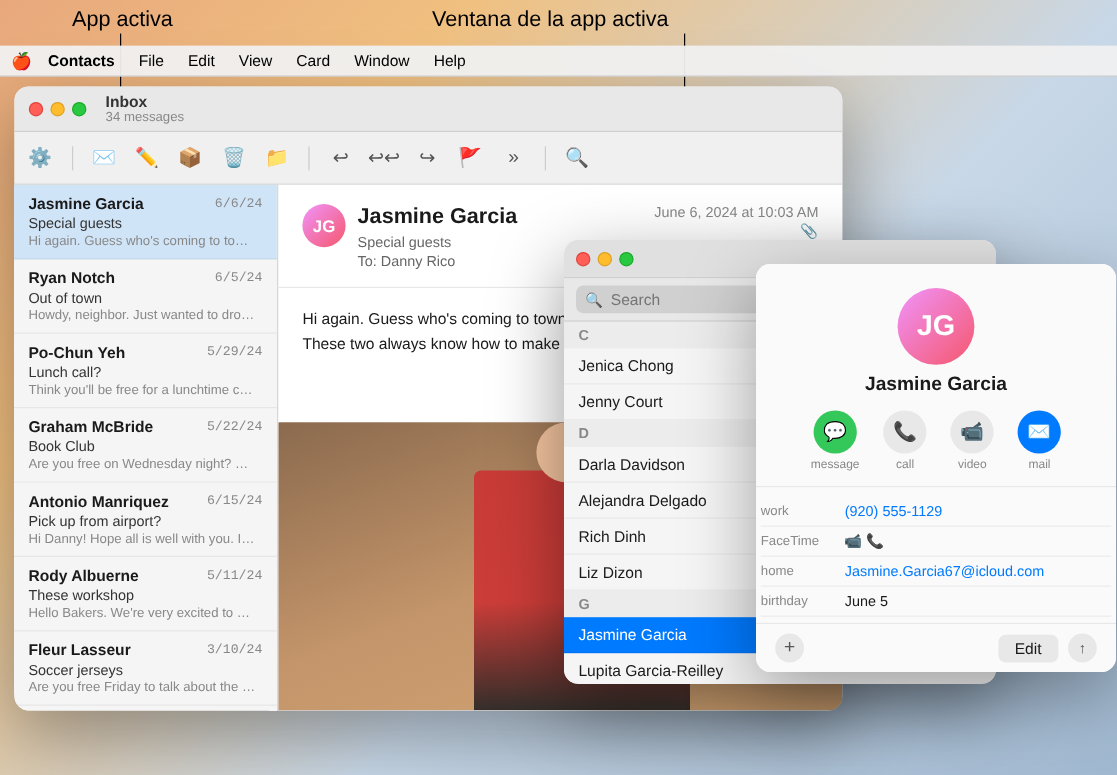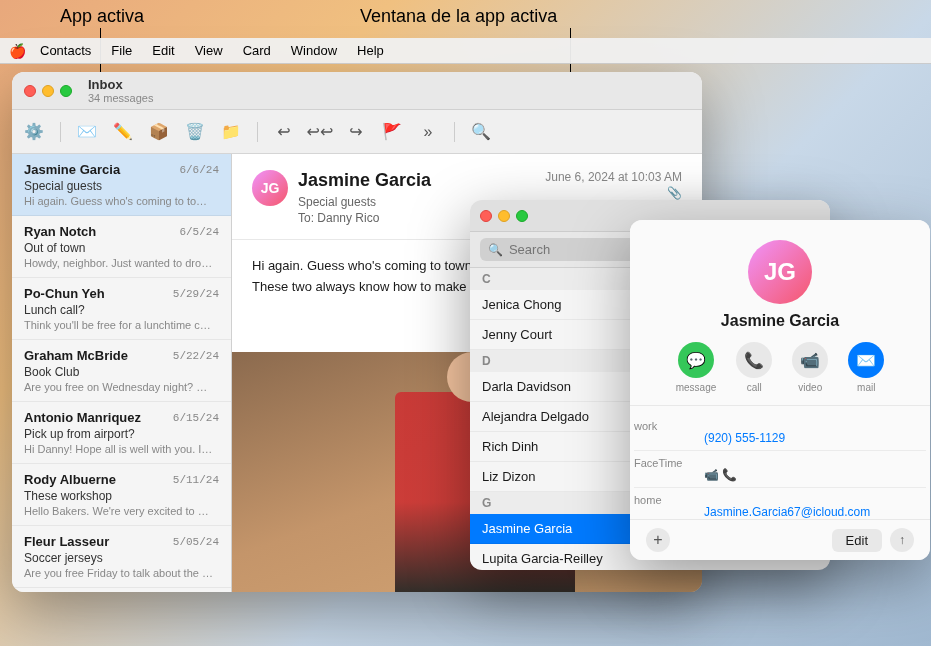--- a/index.html
+++ b/index.html
@@ -54,21 +54,21 @@
     }
     .menubar-item {
       padding: 2px 8px;
       font-size: 13px;
       font-weight: 500;
       color: #000;
       cursor: pointer;
       border-radius: 4px;
       white-space: nowrap;
     }
-    .menubar-item.active { font-weight: 400; }
+    .menubar-item.active { font-weight: 700; }
 
     
     .mail-window {
       position: absolute;
       top: 72px;
       left: 12px;
       width: 690px;
       height: 520px;
       background: #f5f5f5;
       border-radius: 12px;
@@ -412,21 +412,20 @@
       width: 70px;
       color: #888;
       flex-shrink: 0;
       font-size: 11px;
       padding-top: 1px;
     }
     .contact-field-value {
       color: #1a1a1a;
       font-size: 12px;
       flex: 1;
-      margin-top: 12px;
     }
     .contact-field-value.link { color: #007aff; }
 
     .contact-detail-footer {
       position: absolute;
       bottom: 0;
       left: 0;
       right: 0;
       padding: 8px 16px;
       display: flex;
@@ -579,21 +578,21 @@
           <span class="mail-item-sender">Rody Albuerne</span>
           <span class="mail-item-date">5/11/24</span>
         </div>
         <div class="mail-item-subject">These workshop</div>
         <div class="mail-item-preview">Hello Bakers. We're very excited to have you all join us for our baking workshop t...</div>
       </div>
 
       <div class="mail-item">
         <div class="mail-item-header">
           <span class="mail-item-sender">Fleur Lasseur</span>
-          <span class="mail-item-date">5/05/24</span>
+          <span class="mail-item-date">3/10/24</span>
         </div>
         <div class="mail-item-subject">Soccer jerseys</div>
         <div class="mail-item-preview">Are you free Friday to talk about the new jerseys? I'm working on a logo that I thi...</div>
       </div>
 
       <div class="mail-item">
         
         
       </div>
 

